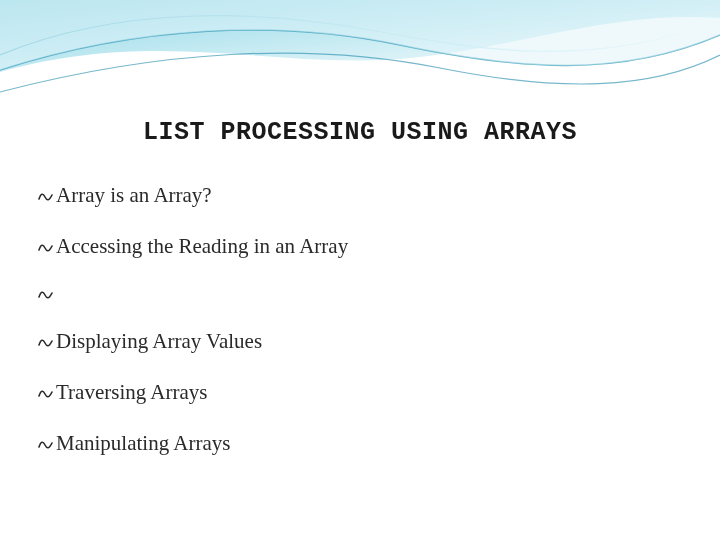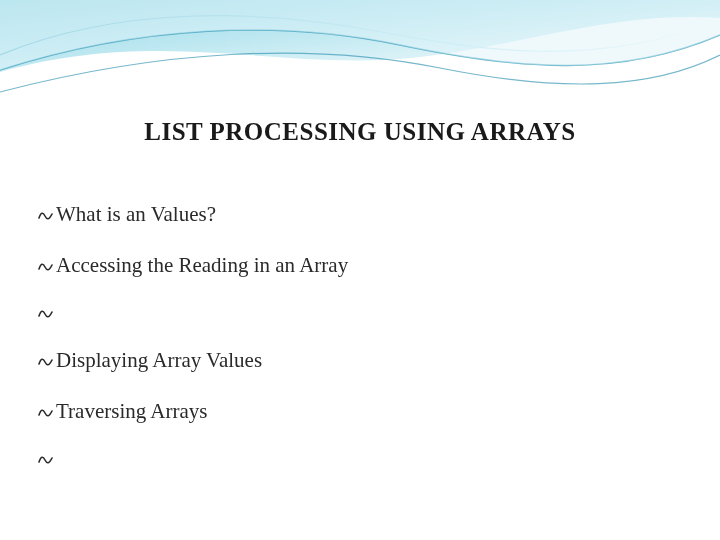--- a/index.html
+++ b/index.html
@@ -19,26 +19,26 @@
     height: 110px;
     pointer-events: none;
   }
   .content {
     position: relative;
     padding-top: 118px;
     padding-left: 30px;
     padding-right: 30px;
   }
   .title {
-    font-family: Liberation Serif, serif;
+    font-family: Liberation Mono, monospace;
     font-size: 25px;
     font-weight: bold;
     color: #1a1a1a;
     text-align: center;
-    margin-bottom: 56px;
+    margin-bottom: 36px;
     letter-spacing: 0.5px;
   }
   .bullet-list {
     list-style: none;
     padding-left: 8px;
   }
   .bullet-item {
     font-family: Georgia, 'Times New Roman', serif;
     font-size: 21px;
     color: #2a2a2a;
@@ -89,21 +89,21 @@
   <path d="M0,70 C140,25 280,20 400,45 C520,70 620,78 720,35 L720,0 L0,0 Z" fill="#e0f4f9" opacity="0.5"></path>
 </svg>
 
 <div class="content">
   <h1 class="title">LIST PROCESSING USING ARRAYS</h1>
   <ul class="bullet-list">
     <li class="bullet-item">
       <span class="bullet-icon"><svg width="16" height="12" viewBox="0 0 16 12">
             <path d="M1,8 C3,2 5,2 7,6 C9,10 11,10 14,4" fill="none" stroke="#2a2a2a" stroke-width="1.6" stroke-linecap="round"></path>
           </svg></span>
-      <span class="bullet-text">What is an Values?</span>
+      <span class="bullet-text">Array is an Array?</span>
     </li>
     <li class="bullet-item">
       <span class="bullet-icon"><svg width="16" height="12" viewBox="0 0 16 12">
             <path d="M1,8 C3,2 5,2 7,6 C9,10 11,10 14,4" fill="none" stroke="#2a2a2a" stroke-width="1.6" stroke-linecap="round"></path>
           </svg></span>
       <span class="bullet-text">Accessing the Reading in an Array</span>
     </li>
     <li class="bullet-item">
       <span class="bullet-icon"><svg width="16" height="12" viewBox="0 0 16 12">
             <path d="M1,8 C3,2 5,2 7,6 C9,10 11,10 14,4" fill="none" stroke="#2a2a2a" stroke-width="1.6" stroke-linecap="round"></path>
@@ -118,15 +118,16 @@
     <li class="bullet-item">
       <span class="bullet-icon"><svg width="16" height="12" viewBox="0 0 16 12">
             <path d="M1,8 C3,2 5,2 7,6 C9,10 11,10 14,4" fill="none" stroke="#2a2a2a" stroke-width="1.6" stroke-linecap="round"></path>
           </svg></span>
       <span class="bullet-text">Traversing Arrays</span>
     </li>
     <li class="bullet-item">
       <span class="bullet-icon"><svg width="16" height="12" viewBox="0 0 16 12">
             <path d="M1,8 C3,2 5,2 7,6 C9,10 11,10 14,4" fill="none" stroke="#2a2a2a" stroke-width="1.6" stroke-linecap="round"></path>
           </svg></span>
+      <span class="bullet-text">Manipulating Arrays</span>
     </li>
   </ul>
 </div>
 
 </body></html>

